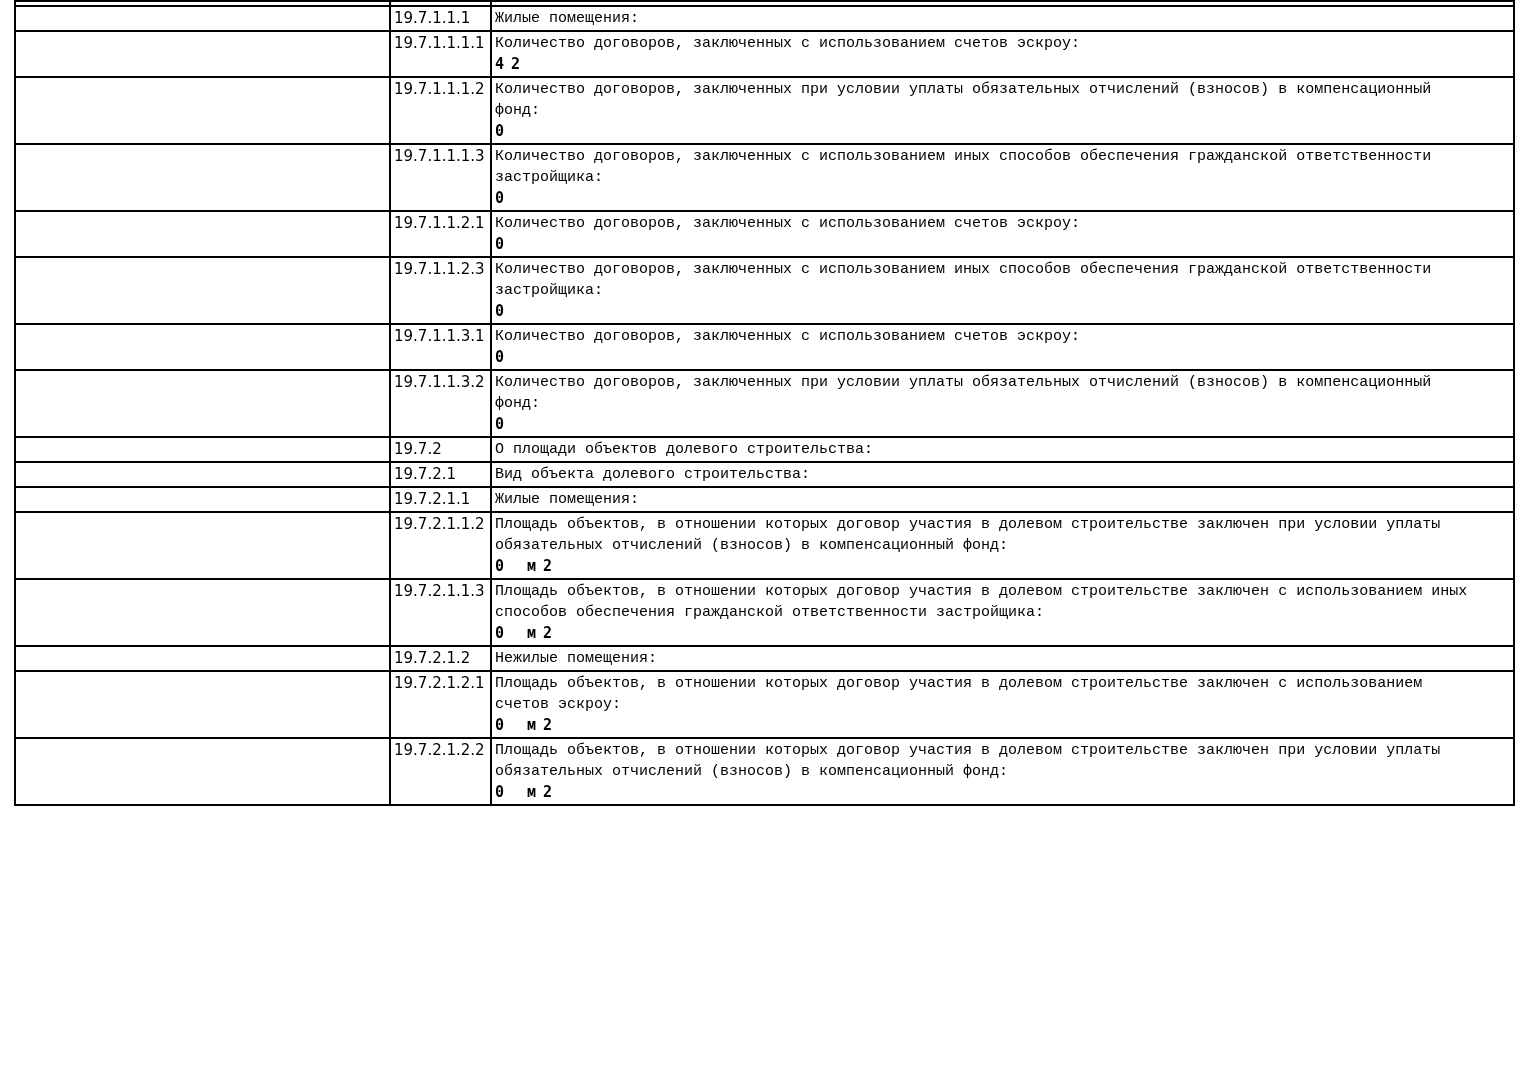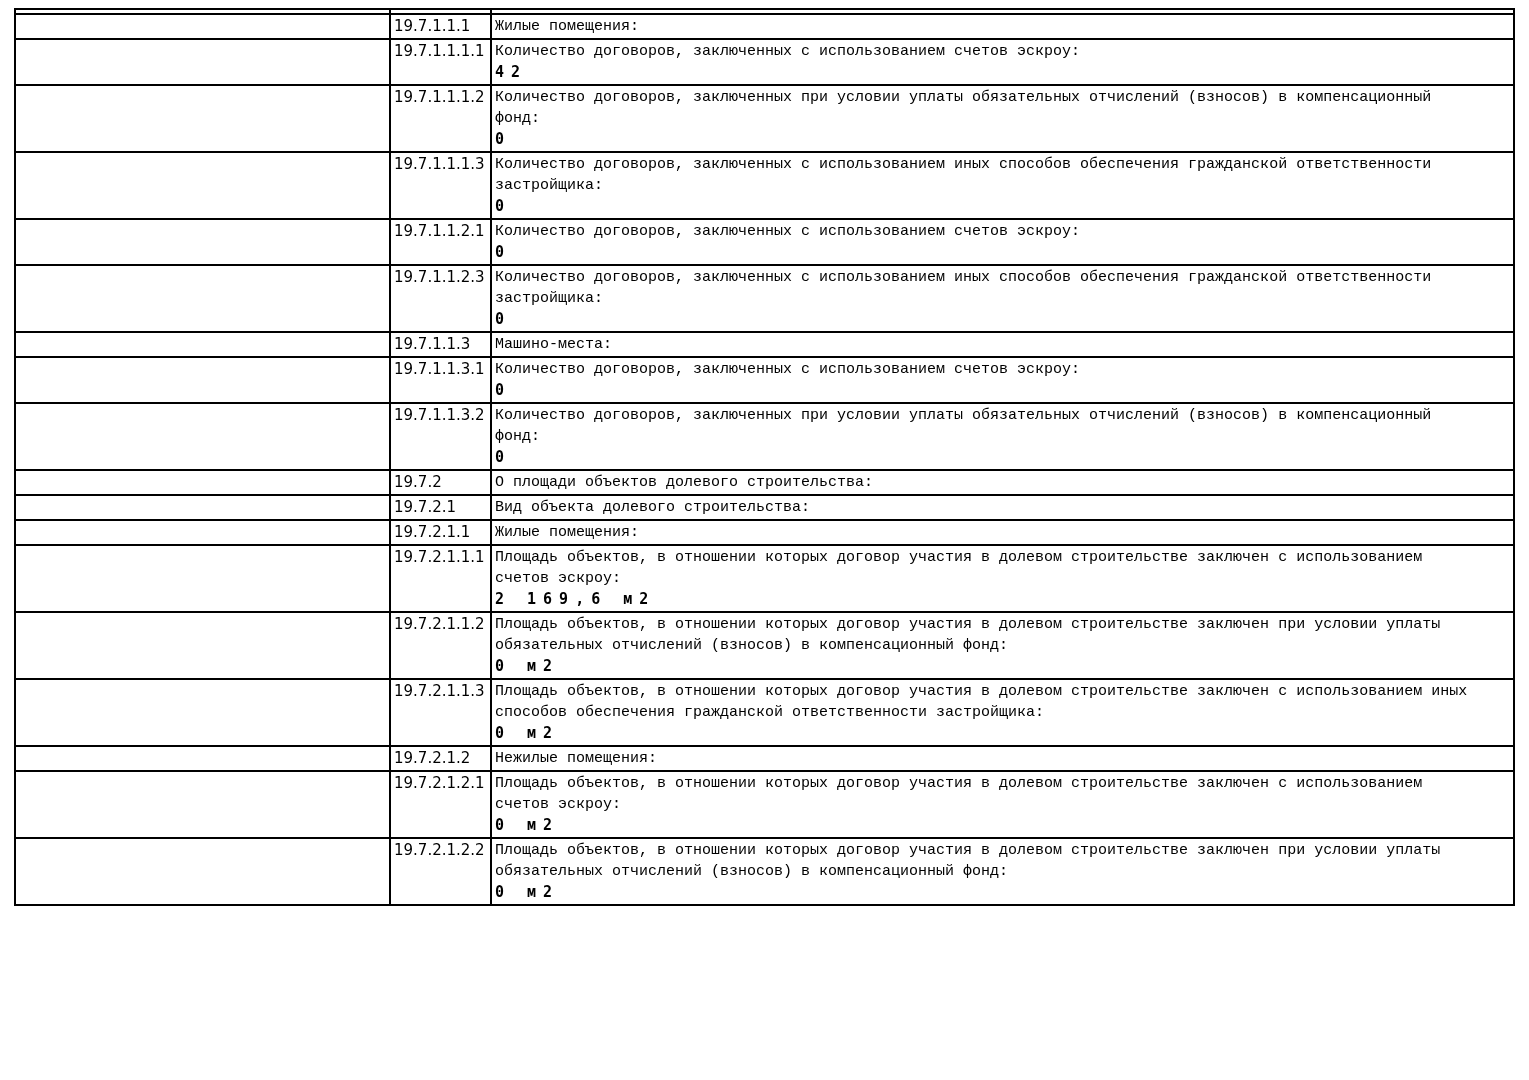--- a/index.html
+++ b/index.html
@@ -7,21 +7,21 @@
     padding: 0;
     background: #ffffff;
   }
   body {
     width: 1529px;
     height: 1080px;
     overflow: hidden;
   }
   .doc {
     padding-left: 14px;
-    padding-top: 8px;
+    padding-top: 0;
   }
   table.decl {
     border-collapse: collapse;
     table-layout: fixed;
     width: 1499px;
   }
   table.decl td {
     border: 2px solid #000000;
     padding: 1px 2px 1px 3px;
     font-family: "DejaVu Sans", "Liberation Sans", sans-serif;
@@ -116,27 +116,20 @@
           <td class="c-empty"></td>
           <td class="c-num">19.7.1.1.2.3</td>
           <td class="c-text">
             <div class="label">Количество договоров, заключенных с использованием иных способов обеспечения гражданской ответственности
 застройщика:</div>
             <div class="value">0</div>
           </td>
         </tr>
         <tr>
           <td class="c-empty"></td>
-          <td class="c-num">19.7.1.1.3</td>
-          <td class="c-text">
-            <div class="label">Машино-места:</div>
-          </td>
-        </tr>
-        <tr>
-          <td class="c-empty"></td>
           <td class="c-num">19.7.1.1.3.1</td>
           <td class="c-text">
             <div class="label">Количество договоров, заключенных с использованием счетов эскроу:</div>
             <div class="value">0</div>
           </td>
         </tr>
         <tr>
           <td class="c-empty"></td>
           <td class="c-num">19.7.1.1.3.2</td>
           <td class="c-text">
@@ -157,29 +150,20 @@
           <td class="c-num">19.7.2.1</td>
           <td class="c-text">
             <div class="label">Вид объекта долевого строительства:</div>
           </td>
         </tr>
         <tr>
           <td class="c-empty"></td>
           <td class="c-num">19.7.2.1.1</td>
           <td class="c-text">
             <div class="label">Жилые помещения:</div>
-          </td>
-        </tr>
-        <tr>
-          <td class="c-empty"></td>
-          <td class="c-num">19.7.2.1.1.1</td>
-          <td class="c-text">
-            <div class="label">Площадь объектов, в отношении которых договор участия в долевом строительстве заключен с использованием
-счетов эскроу:</div>
-            <div class="value">2 169,6 м2</div>
           </td>
         </tr>
         <tr>
           <td class="c-empty"></td>
           <td class="c-num">19.7.2.1.1.2</td>
           <td class="c-text">
             <div class="label">Площадь объектов, в отношении которых договор участия в долевом строительстве заключен при условии уплаты
 обязательных отчислений (взносов) в компенсационный фонд:</div>
             <div class="value">0 м2</div>
           </td>

